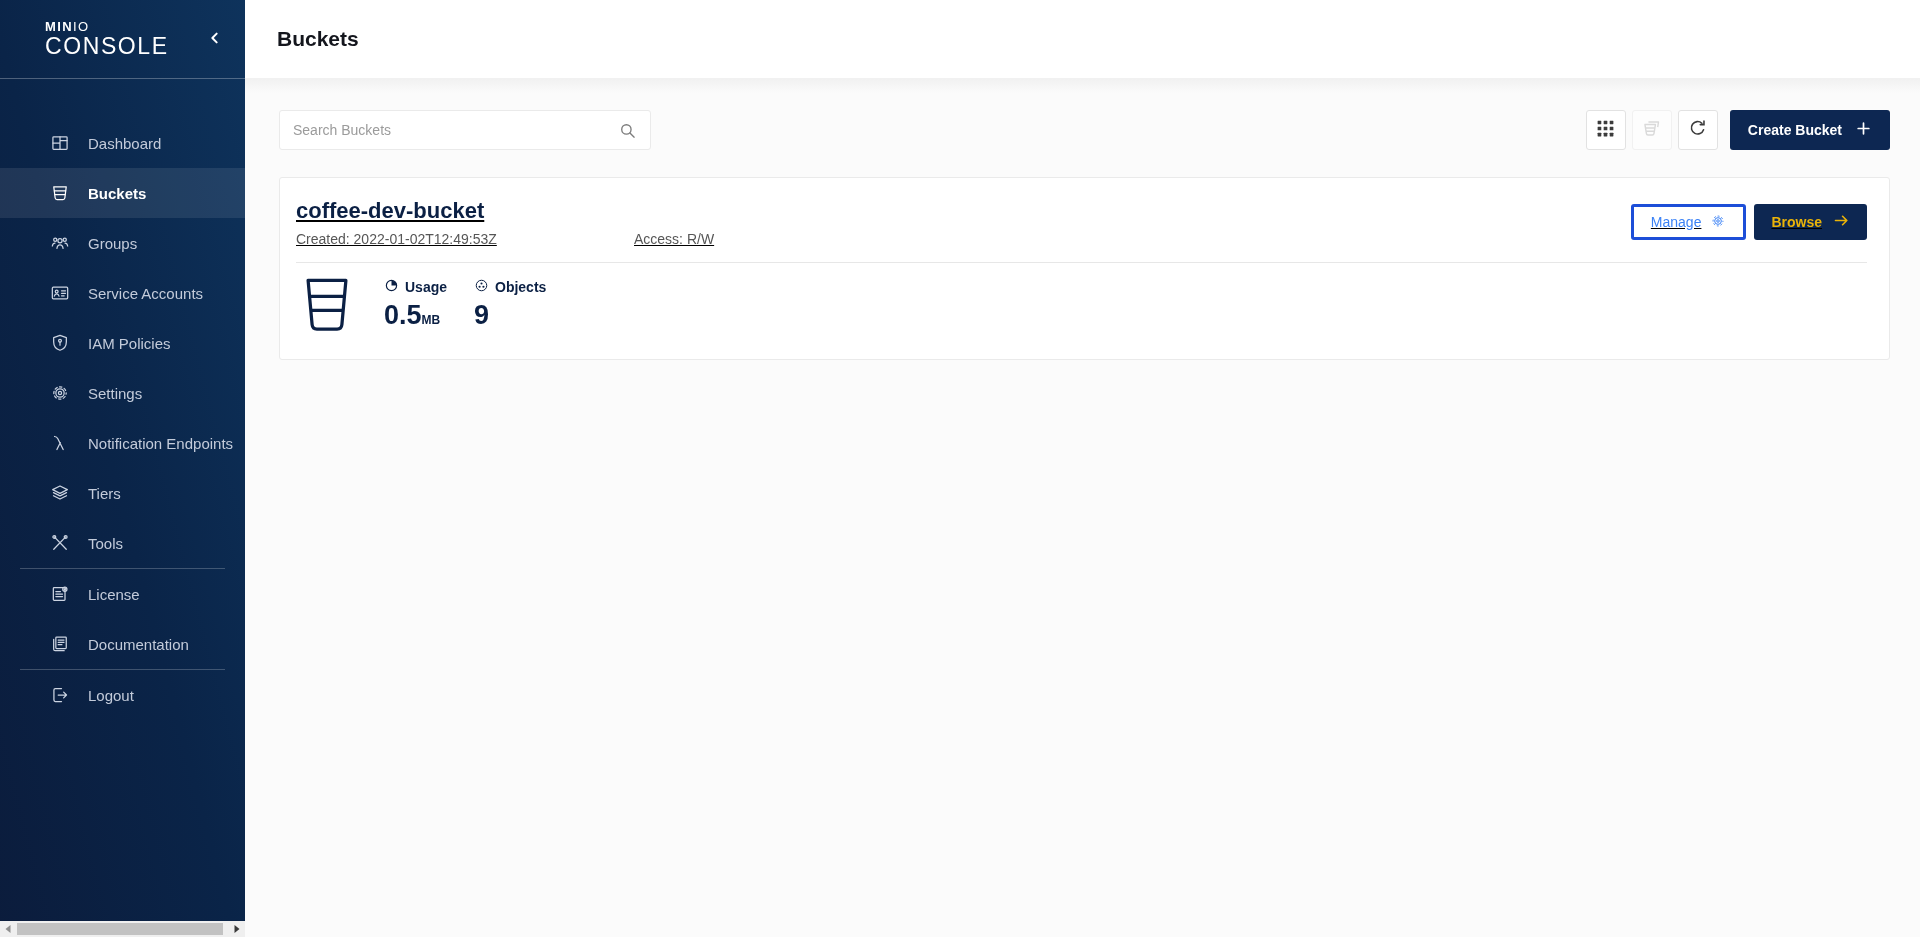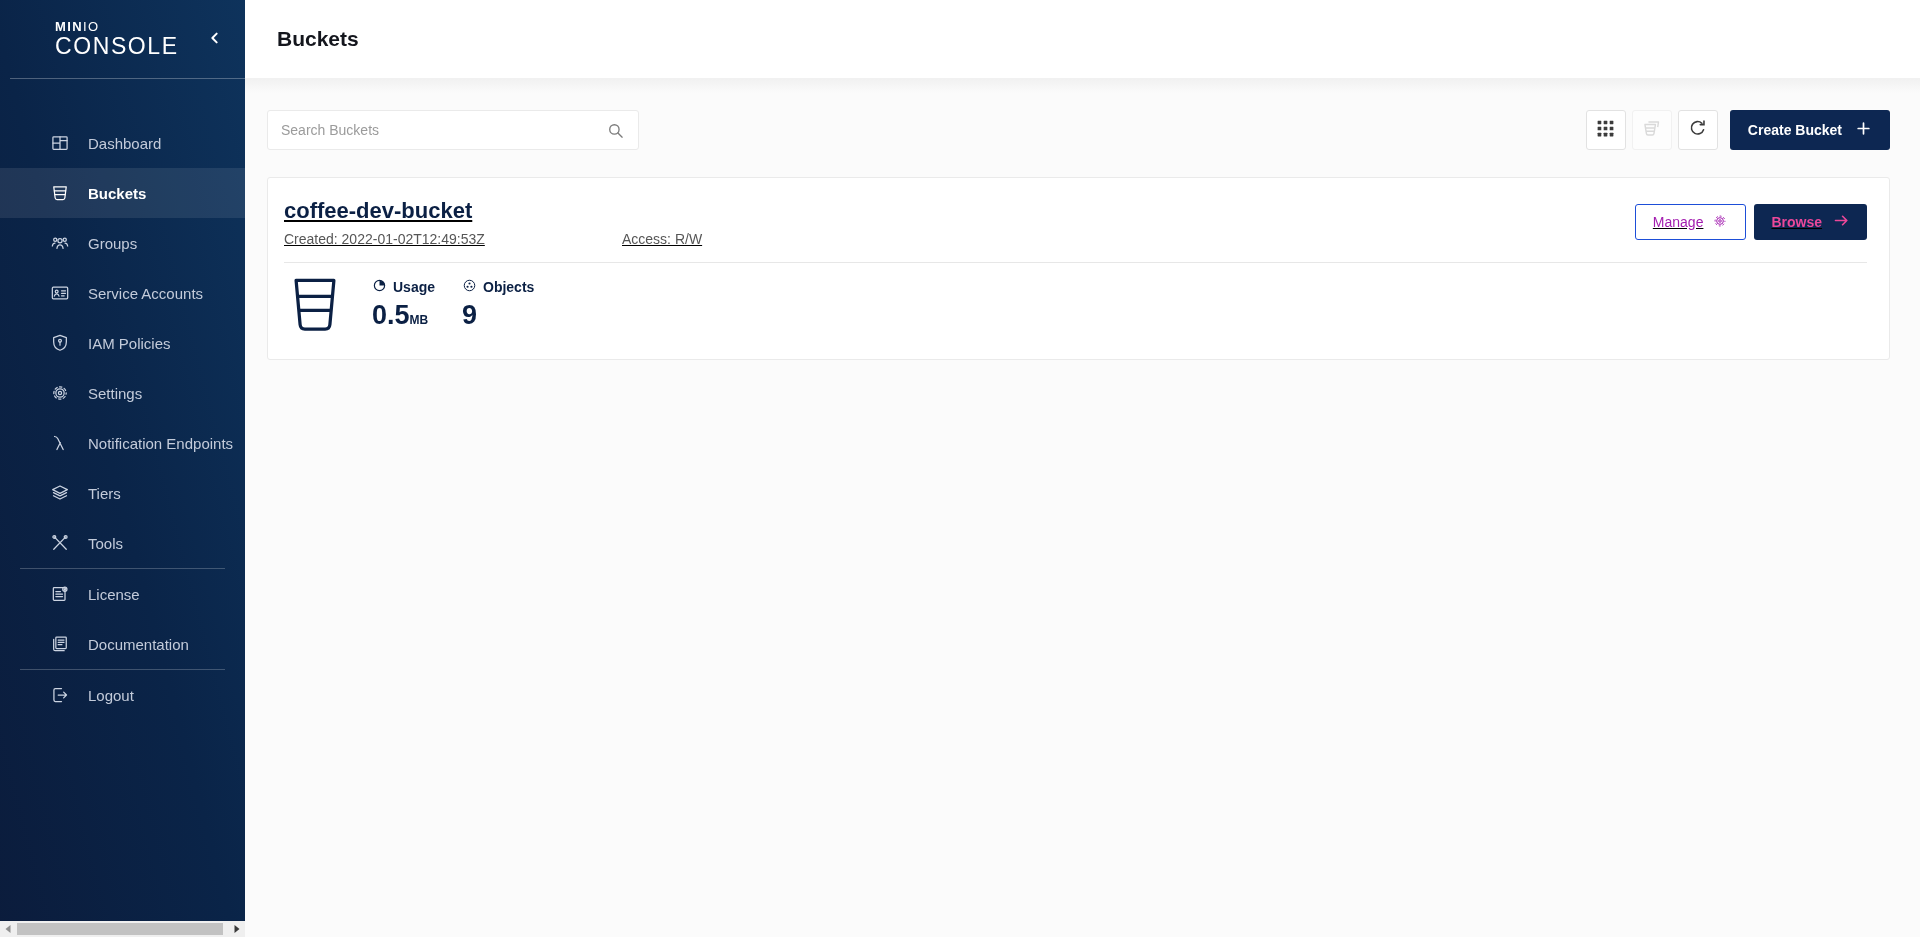--- a/index.html
+++ b/index.html
@@ -5,21 +5,21 @@
   * { box-sizing: border-box; margin: 0; padding: 0; }
   html, body { width: 1920px; height: 937px; overflow: hidden; font-family: "Liberation Sans", sans-serif; }
   .app { display: flex; width: 1920px; height: 937px; }
 
   
   .sidebar {
     position: relative; width: 245px; flex: 0 0 245px; height: 937px;
     background: linear-gradient(to bottom left, #0e335c 0%, #0a2448 52%, #0b1c3c 100%);
     color: #c9d0de; overflow: hidden;
   }
-  .logo-row { height: 79px; display: flex; align-items: center; padding: 0 18px 0 45px; border-bottom: 1px solid rgba(255,255,255,.28); margin-left: 10px; }
+  .logo-row { height: 79px; display: flex; align-items: center; padding: 0 18px 0 45px; border-bottom: 1px solid rgba(255,255,255,.28); }
   .brand { display: flex; flex-direction: column; line-height: 1; }
   .brand-top { font-size: 13px; font-weight: 700; letter-spacing: 1.4px; color: #fff; margin-bottom: 2px; }
   .brand-top .light { font-weight: 300; }
   .brand-bottom { font-size: 23px; font-weight: 300; letter-spacing: 1.6px; color: #fff; }
   .collapse-btn { margin-left: auto; width: 24px; height: 24px; display: flex; align-items: center; justify-content: center; color: #fff; cursor: pointer; background: none; border: none; }
   .menu { list-style: none; margin-top: 39px; }
   .menu li.item { height: 50px; display: flex; align-items: center; padding-left: 48px; font-size: 15px; color: #c3cbda; cursor: pointer; white-space: nowrap; }
   .menu li.item.selected { background: rgba(255,255,255,.09); color: #fff; font-weight: 700; }
   .menu li.divider { height: 1px; margin: 0 20px; background: rgba(255,255,255,.22); }
   .micon { width: 24px; height: 24px; display: flex; align-items: center; justify-content: center; margin-right: 16px; color: #ccd4e2; flex: 0 0 24px; }
@@ -29,44 +29,44 @@
   
   .hscroll { position: absolute; left: 0; bottom: 0; width: 245px; height: 16px; background: #efefef; }
   .hs-thumb { position: absolute; left: 17px; top: 2px; width: 206px; height: 12px; background: #c2c2c2; cursor: pointer; }
   .hs-arrow { position: absolute; top: 3px; width: 10px; height: 10px; display: flex; align-items: center; justify-content: center; cursor: pointer; }
   .hs-left { left: 3px; } .hs-right { right: 3px; }
 
   
   .main { flex: 1; display: flex; flex-direction: column; background: #fbfbfb; min-width: 0; }
   .page-header { height: 79px; background: #fff; display: flex; align-items: center; padding-left: 32px; border-bottom: 1px solid #f1f1f1; flex: 0 0 79px; }
   .page-title { font-size: 21px; font-weight: 700; color: #14161d; }
-  .content { flex: 1; background: linear-gradient(#f1f1f1 0, #fbfbfb 14px); padding: 31px 30px 0 22px; }
+  .content { flex: 1; background: linear-gradient(#f1f1f1 0, #fbfbfb 14px); padding: 31px 30px 0 34px; }
 
   .toolbar { display: flex; align-items: center; margin-bottom: 27px; }
   .search-box { width: 372px; height: 40px; background: #fff; border: 1px solid #eaeaea; border-radius: 3px; display: flex; align-items: center; padding: 0 13px; }
   .search-box input { flex: 1; border: none; outline: none; font-size: 14px; color: #333; background: transparent; font-family: "Liberation Sans", sans-serif; }
   .search-box input::placeholder { color: #9b9b9b; }
   .search-icon { color: #7c7c7c; display: flex; }
   .toolbar-right { margin-left: auto; display: flex; align-items: center; gap: 6px; }
   .icon-btn { width: 40px; height: 40px; background: #fff; border: 1px solid #e2e2e2; border-radius: 3px; display: flex; align-items: center; justify-content: center; color: #3c3c3c; cursor: pointer; }
   .icon-btn svg { width: 21px; height: 21px; }
   .icon-btn.disabled { border-color: #f1f1f1; background: #fdfdfd; color: #d9d9d9; }
   .btn-primary { height: 40px; background: #0d2752; color: #fff; border: none; border-radius: 3px; font-size: 14px; font-weight: 700; padding: 0 18px; display: flex; align-items: center; gap: 13px; cursor: pointer; margin-left: 6px; font-family: "Liberation Sans", sans-serif; }
   .btn-primary svg { width: 17px; height: 17px; }
 
   
   .bucket-card { background: #fff; border: 1px solid #eaeaea; border-radius: 3px; padding: 20px 22px 26px 16px; }
   .card-top { display: flex; align-items: flex-start; text-decoration: underline; }
   .bucket-title { font-size: 22px; font-weight: 700; color: #0b2044; margin-bottom: 7px; cursor: default; }
   .bucket-meta { display: flex; font-size: 14px; color: #565656; }
   .bucket-created { width: 338px; }
   .card-buttons { margin-left: auto; display: flex; gap: 8px; padding-top: 6px; }
-  .btn-outline { height: 36px; background: #fff; border: 1px solid #1d4ed8; border-radius: 3px; color: #a21caf; font-size: 14px; padding: 0 17px; display: flex; align-items: center; gap: 9px; cursor: pointer; font-family: "Liberation Sans", sans-serif; }
+  .btn-outline { height: 36px; background: #fff; border: 3px solid #1d4ed8; border-radius: 3px; color: #3b82f6; font-size: 14px; padding: 0 17px; display: flex; align-items: center; gap: 9px; cursor: pointer; font-family: "Liberation Sans", sans-serif; }
   .btn-outline svg { width: 16px; height: 16px; }
-  .btn-navy { height: 36px; background: #0d2752; border: none; border-radius: 3px; color: #ec4899; font-size: 14px; font-weight: 700; padding: 0 17px; display: flex; align-items: center; gap: 11px; cursor: pointer; font-family: "Liberation Sans", sans-serif; }
+  .btn-navy { height: 36px; background: #0d2752; border: none; border-radius: 3px; color: #eab308; font-size: 14px; font-weight: 700; padding: 0 17px; display: flex; align-items: center; gap: 11px; cursor: pointer; font-family: "Liberation Sans", sans-serif; }
   .btn-navy svg { width: 17px; height: 17px; }
   .card-divider { border: none; border-top: 1px solid #e7e7e7; margin: 15px 0 0; }
   .card-stats { display: flex; align-items: flex-start; padding-top: 15px; }
   .big-bucket { margin: 0 36px 0 10px; display: flex; color: #0b2044; }
   .stat { margin-right: 20px; min-width: 70px; }
   .stat-label { display: flex; align-items: center; gap: 6px; font-size: 14px; font-weight: 700; color: #0b2044; }
   .stat-label svg { width: 15px; height: 15px; }
   .stat-value { font-size: 27px; font-weight: 700; color: #0b2044; margin-top: 4px; }
   .stat-unit { font-size: 12px; font-weight: 700; margin-top: 24px; }
 </style>

